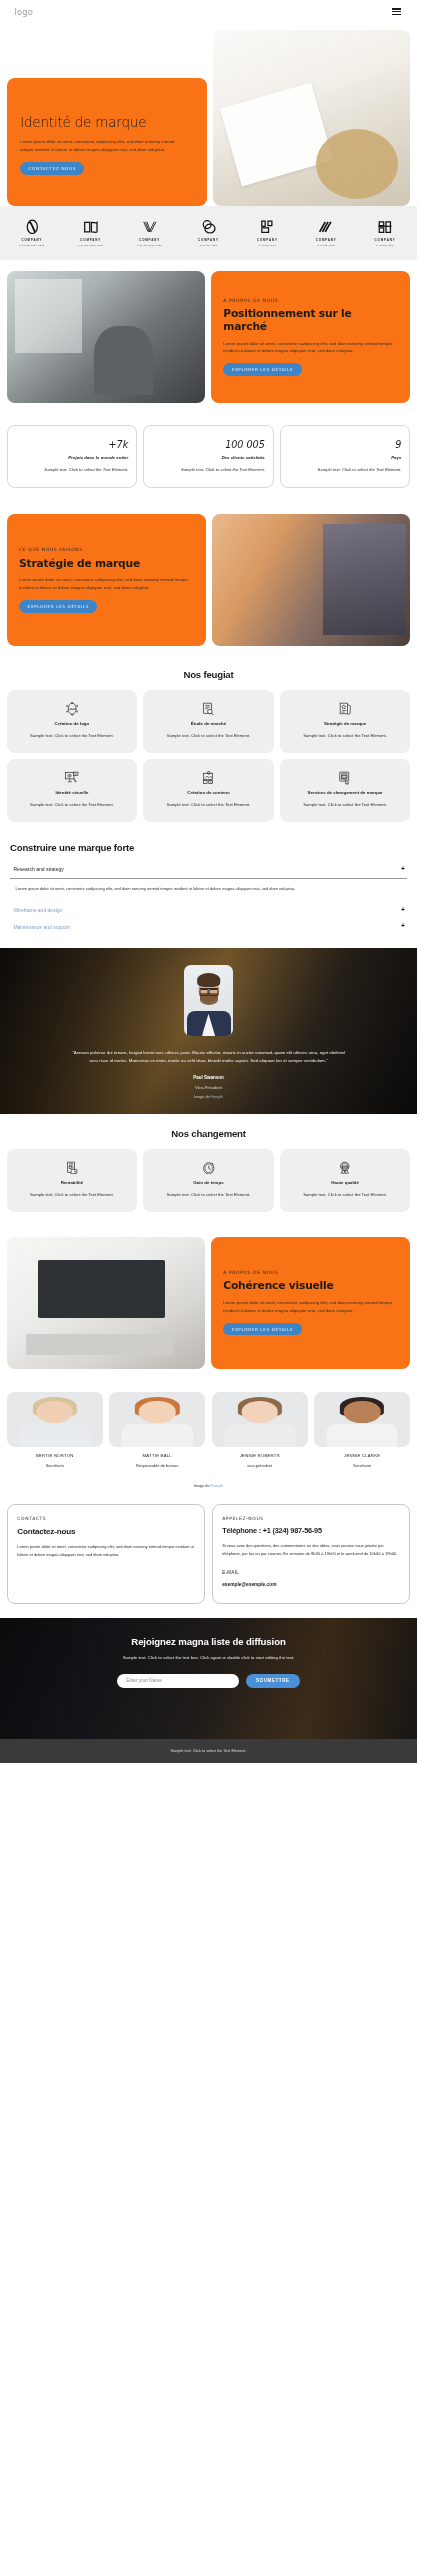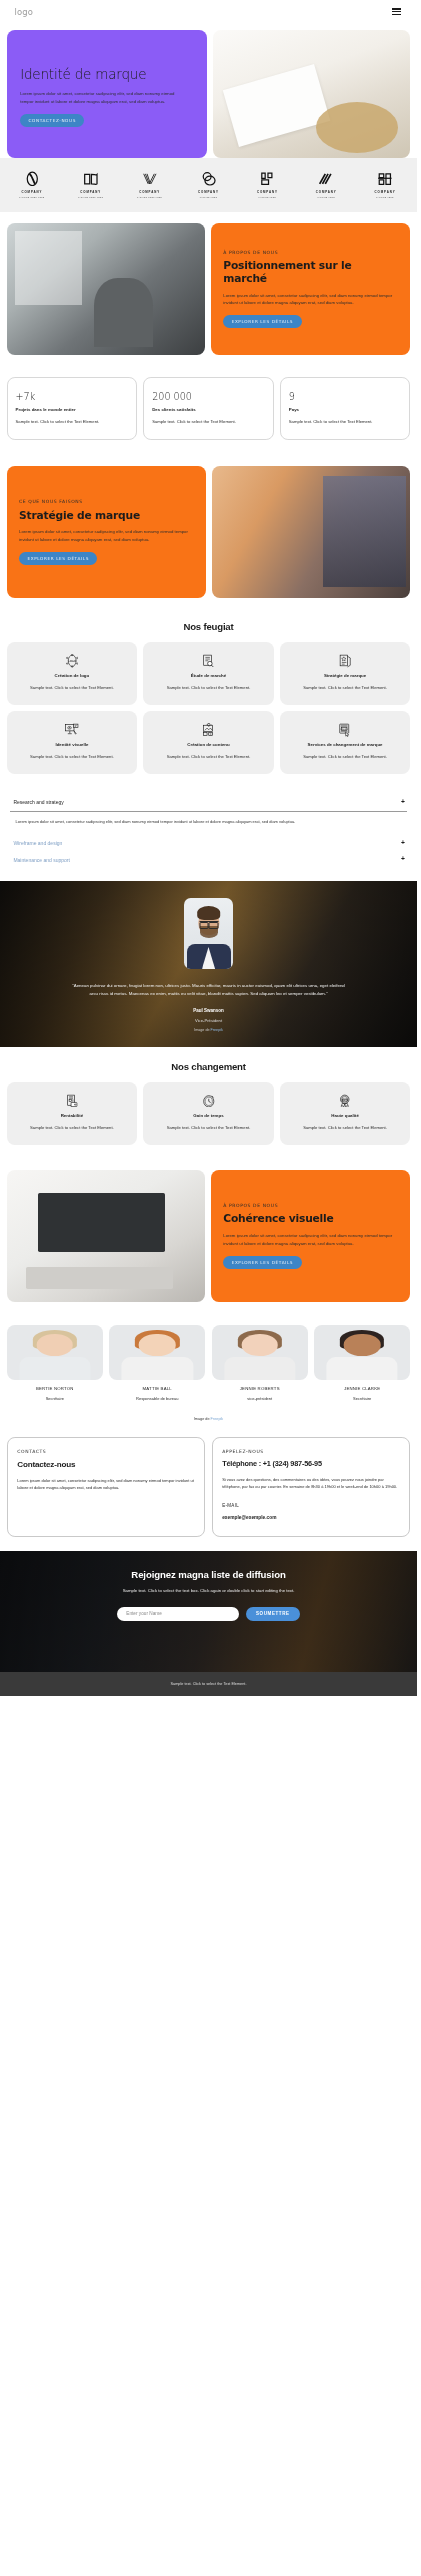--- a/index.html
+++ b/index.html
@@ -24,21 +24,21 @@
     font-family: "DejaVu Sans", sans-serif;
   }
   .eyebrow { font-size: 4.5px; letter-spacing: 0.6px; color: #2b2b2b; font-family: "DejaVu Sans", sans-serif; }
   .h-big { font-size: 13.5px; font-weight: 300; line-height: 1.12; font-family: "DejaVu Sans", sans-serif; letter-spacing: -0.2px; }
   .h-bold { font-size: 10.7px; font-weight: bold; line-height: 1.14; letter-spacing: -0.2px; font-family: "DejaVu Sans", sans-serif; }
   .body-txt { font-size: 4.3px; line-height: 1.75; color: #2e2e2e; }
   .sec-title { font-size: 9.6px; font-weight: bold; text-align: center; letter-spacing: -0.2px; }
 
   
   .hero { display: flex; gap: 6.2px; padding: 6.7px 6.7px 0 6.7px; }
-  .hero-left { width: 200px; min-height: 128px; background: #8b5cf6; border-radius: 7.9px; padding: 20px 13.5px 14.6px 13.5px; display: flex; flex-direction: column; justify-content: center; }
+  .hero-left { width: 200px; min-height: 128px; background: #f97316; border-radius: 7.9px; padding: 20px 13.5px 14.6px 13.5px; display: flex; flex-direction: column; justify-content: center; margin-top: 48px; }
   .hero-left .h-big { margin-bottom: 7.9px; }
   .hero-left .body-txt { margin-bottom: 9px; width: 156px; }
   .hero-right { flex: 1; border-radius: 7.9px; overflow: hidden; min-height: 128px; position: relative; }
 
   
   .ph { width: 100%; height: 100%; position: relative; background: #d9d6d0; }
   .ph-desk { background:
       linear-gradient(160deg,#fbfaf8 0%,#f2efe9 38%,#e3ddd2 62%,#cfc6b4 100%); }
   .ph-desk:before { content:""; position:absolute; left:8%; top:36%; width:48%; height:46%; background:#fdfdfc; transform:rotate(-16deg); box-shadow:0 1.1px 3.9px rgba(0,0,0,.09); }
   .ph-desk:after { content:""; position:absolute; right:6%; bottom:4%; width:42%; height:40%; border-radius:50%; background:#c9a86d; opacity:.85; }
@@ -64,21 +64,21 @@
   
   .split { display: flex; gap: 6.2px; padding: 11.2px 6.7px; }
   .split .imgside { width: 198px; border-radius: 7.9px; overflow: hidden; min-height: 132px; }
   .split .txtside { flex: 1; background: #f97316; border-radius: 7.9px; padding: 14.6px 12.4px; display: flex; flex-direction: column; justify-content: center; }
   .split .txtside .eyebrow { margin-bottom: 5.6px; }
   .split .txtside .h-bold { margin-bottom: 6.7px; }
   .split .txtside .body-txt { margin-bottom: 8.4px; }
 
   
   .stats { display: flex; gap: 6.2px; padding: 11.2px 6.7px 14.6px; }
-  .stat { flex: 1; border: 0.6px solid #d8d8d8; border-radius: 7.9px; padding: 12.4px 7.9px 13.5px; text-align: left; }
+  .stat { flex: 1; border: 0.6px solid #d8d8d8; border-radius: 7.9px; padding: 12.4px 7.9px 13.5px; text-align: right; font-style: italic; }
   .stat-num { font-size: 9.6px; font-weight: 300; font-family: "DejaVu Sans", sans-serif; margin-bottom: 5px; }
   .stat-label { font-size: 4.4px; font-weight: bold; margin-bottom: 6.7px; }
   .stat-desc { font-size: 4.2px; line-height: 1.75; color: #2b2b2b; }
 
   
   .services-wrap { padding: 12.4px 6.7px 11.2px; }
   .services-wrap .sec-title { margin-bottom: 10px; }
   .grid3 { display: flex; flex-wrap: wrap; gap: 6.2px; }
   .svc { width: calc((100% - 12.4px) / 3); background: #efefef; border-radius: 7.9px; padding: 11.2px 7.9px 13.5px; text-align: center; min-height: 61px; }
   .svc-ico { height: 14.6px; display: flex; align-items: center; justify-content: center; margin-bottom: 5px; }
@@ -279,21 +279,21 @@
     </div>
   </div>
 
   <div class="stats">
     <div class="stat">
       <div class="stat-num">+7k</div>
       <div class="stat-label">Projets dans le monde entier</div>
       <div class="stat-desc">Sample text. Click to select the Text Element.</div>
     </div>
     <div class="stat">
-      <div class="stat-num">200 000</div>
+      <div class="stat-num">100 005</div>
       <div class="stat-label">Des clients satisfaits</div>
       <div class="stat-desc">Sample text. Click to select the Text Element.</div>
     </div>
     <div class="stat">
       <div class="stat-num">9</div>
       <div class="stat-label">Pays</div>
       <div class="stat-desc">Sample text. Click to select the Text Element.</div>
     </div>
   </div>
 
@@ -415,20 +415,21 @@
               <path d="M13 16 l6 5 -2.2 .2 1 2.2 -1.4 .6 -1-2.2 -1.6 1.4z" fill="#fff" stroke="#111" stroke-width="1"></path>
             </svg>
         </div>
         <div class="svc-title">Services de changement de marque</div>
         <div class="svc-desc">Sample text. Click to select the Text Element.</div>
       </div>
     </div>
   </div>
 
   <div class="acc-wrap">
+    <div class="acc-title">Construire une marque forte</div>
 
     <div class="acc-row open">
       <div class="acc-label">Research and strategy</div>
       <div class="acc-plus">+</div>
     </div>
     <div class="acc-body">Lorem ipsum dolor sit amet, consetetur sadipscing elitr, sed diam nonumy eirmod tempor invidunt ut labore et dolore magna aliquyam erat, sed diam voluptua.</div>
 
     <div class="acc-row">
       <div class="acc-label collapsed">Wireframe and design</div>
       <div class="acc-plus">+</div>

